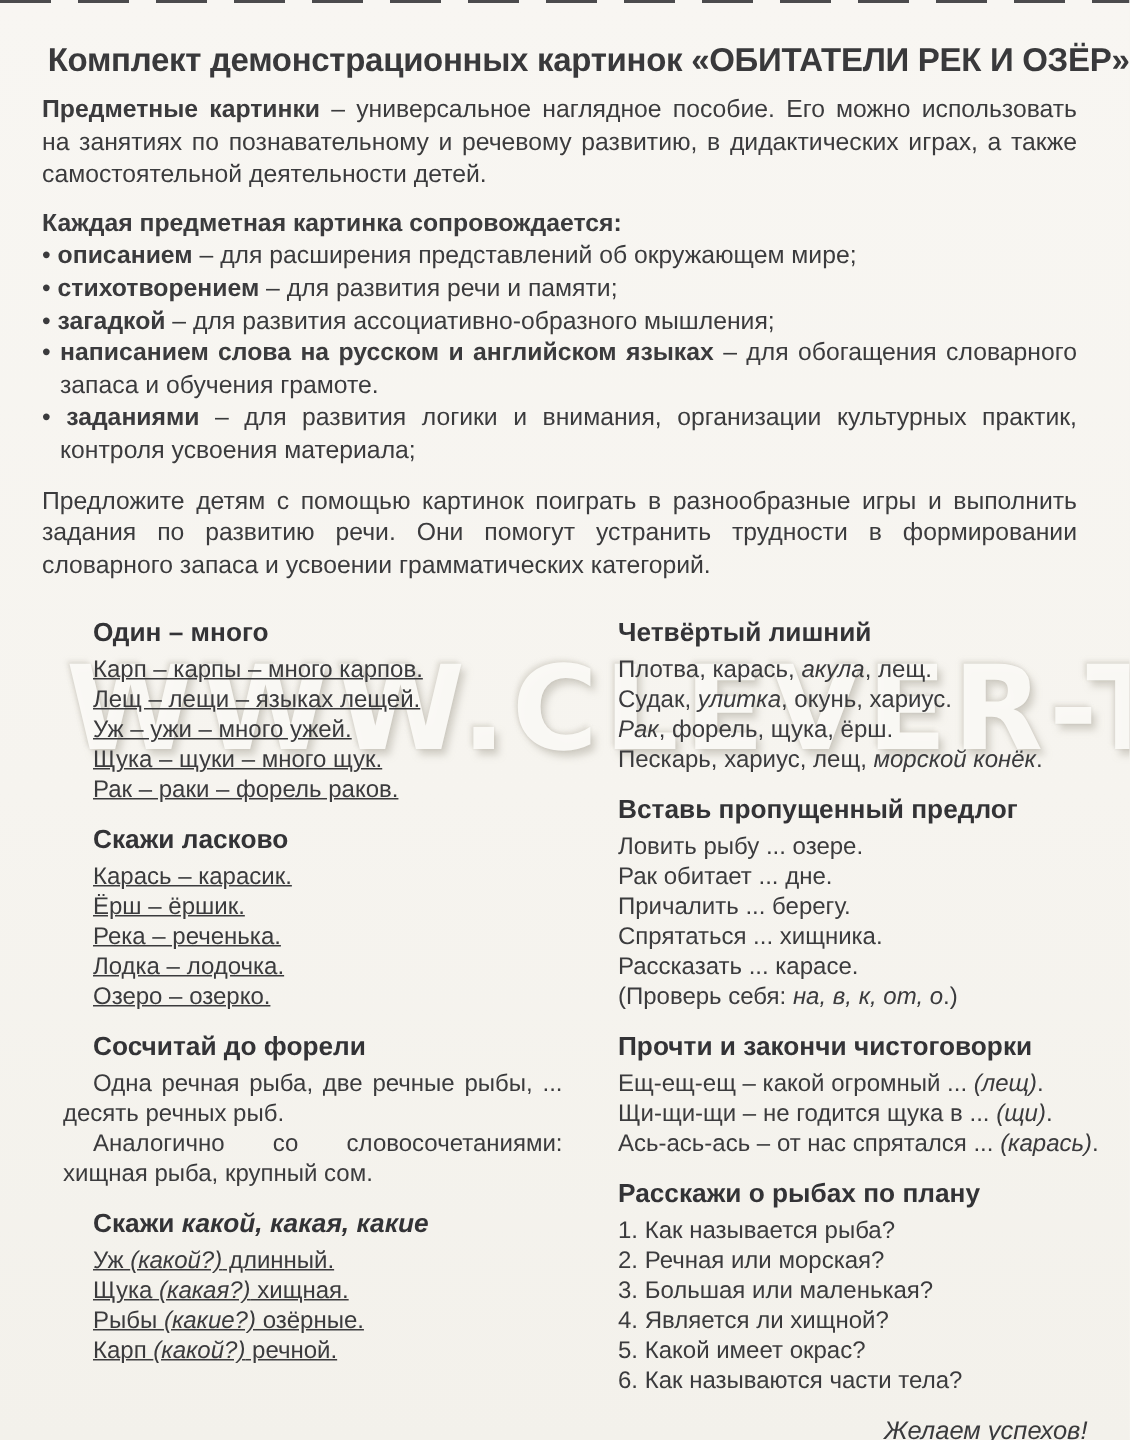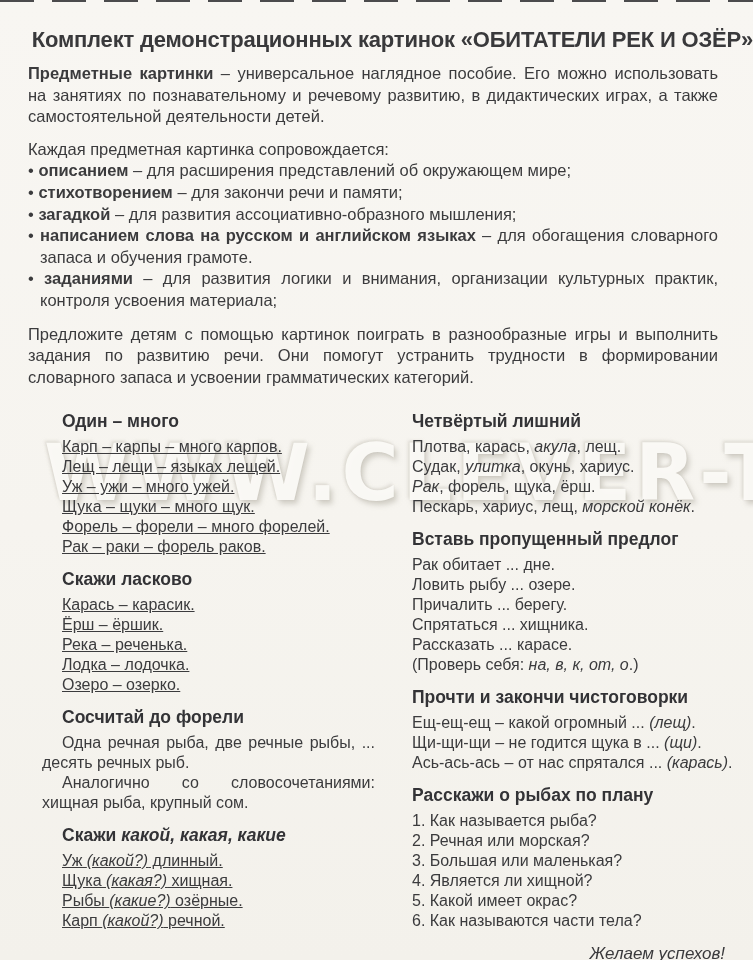--- a/index.html
+++ b/index.html
@@ -35,21 +35,21 @@
   .content { position: relative; z-index: 1; padding-top: 27px; }
   .title {
     text-align: right; font-weight: 700; font-size: 22px;
     color: #39393b; letter-spacing: -0.2px;
   }
   .intro {
     padding: 10px 35px 0 28px;
     font-size: 16.5px; line-height: 21.6px;
   }
   .j { text-align: justify; }
-  .lead { margin-top: 11px; }
+  .lead { margin-top: 11px; font-weight: bold; }
   .gap { margin-top: 12px; }
   .hang { padding-left: 12px; text-indent: -12px; }
   .b, .bi { font-weight: 700; }
   .i, .bi { font-style: italic; }
   .cols { display: flex; margin-top: 11px; font-size: 16px; line-height: 20px; }
   .col-left { width: 375px; padding-left: 42px; }
   .col-right { flex: 1; padding-left: 37px; padding-right: 16px; }
   .sec-heading {
     font-size: 17.5px; font-weight: 700; color: #333336;
     margin: 12px 0 6px;
@@ -68,35 +68,34 @@
 
 <div class="page">
   <div class="top-edge"></div>
   <div class="watermark">WWW.CLEVER-TOY.RU</div>
   <div class="content">
     <div class="title">Комплект демонстрационных картинок «ОБИТАТЕЛИ РЕК И ОЗЁР»</div>
     <div class="intro">
         <div class="line para j"><span class="b">Предметные картинки</span><span> – универсальное наглядное пособие. Его можно использовать на занятиях по познавательному и речевому развитию, в дидактических играх, а также самостоятельной деятельности детей.</span></div>
         <div class="line para lead"><span>Каждая предметная картинка сопровождается:</span></div>
         <div class="line hang j"><span>• </span><span class="b">описанием</span><span> – для расширения представлений об окружающем мире;</span></div>
-        <div class="line hang j"><span>• </span><span class="b">стихотворением</span><span> – для закончи речи и памяти;</span></div>
+        <div class="line hang j"><span>• </span><span class="b">стихотворением</span><span> – для развития речи и памяти;</span></div>
         <div class="line hang j"><span>• </span><span class="b">загадкой</span><span> – для развития ассоциативно-образного мышления;</span></div>
         <div class="line hang j"><span>• </span><span class="b">написанием слова на русском и английском языках</span><span> – для обогащения словарного запаса и обучения грамоте.</span></div>
         <div class="line hang j"><span>• </span><span class="b">заданиями</span><span> – для развития логики и внимания, организации культурных практик, контроля усвоения материала;</span></div>
         <div class="line para j gap"><span>Предложите детям с помощью картинок поиграть в разнообразные игры и выполнить задания по развитию речи. Они помогут устранить трудности в формировании словарного запаса и усвоении грамматических категорий.</span></div>
       </div>
     <div class="cols">
       <div class="col-left">
           <div class="section">
             <div class="sec-heading"><span>Один – много</span></div>
             <div class="line nw ind"><span>Карп – карпы – много карпов.</span></div>
             <div class="line nw ind"><span>Лещ – лещи – языках лещей.</span></div>
             <div class="line nw ind"><span>Уж – ужи – много ужей.</span></div>
             <div class="line nw ind"><span>Щука – щуки – много щук.</span></div>
-            <div class="line nw ind"><span>Форель – форели – много форелей.</span></div>
             <div class="line nw ind"><span>Рак – раки – форель раков.</span></div>
           </div>
           <div class="section">
             <div class="sec-heading"><span>Скажи ласково</span></div>
             <div class="line nw ind"><span>Карась – карасик.</span></div>
             <div class="line nw ind"><span>Ёрш – ёршик.</span></div>
             <div class="line nw ind"><span>Река – реченька.</span></div>
             <div class="line nw ind"><span>Лодка – лодочка.</span></div>
             <div class="line nw ind"><span>Озеро – озерко.</span></div>
           </div>
@@ -117,22 +116,22 @@
         <div>
             <div class="section">
               <div class="sec-heading"><span>Четвёртый лишний</span></div>
               <div class="line nw"><span>Плотва, карась, </span><span class="i">акула</span><span>, лещ.</span></div>
               <div class="line nw"><span>Судак, </span><span class="i">улитка</span><span>, окунь, хариус.</span></div>
               <div class="line nw"><span class="i">Рак</span><span>, форель, щука, ёрш.</span></div>
               <div class="line nw"><span>Пескарь, хариус, лещ, </span><span class="i">морской конёк</span><span>.</span></div>
             </div>
             <div class="section">
               <div class="sec-heading"><span>Вставь пропущенный предлог</span></div>
+              <div class="line nw"><span>Ловить рыбу ... озере.</span></div>
               <div class="line nw"><span>Рак обитает ... дне.</span></div>
-              <div class="line nw"><span>Ловить рыбу ... озере.</span></div>
               <div class="line nw"><span>Причалить ... берегу.</span></div>
               <div class="line nw"><span>Спрятаться ... хищника.</span></div>
               <div class="line nw"><span>Рассказать ... карасе.</span></div>
               <div class="line nw"><span>(Проверь себя: </span><span class="i">на, в, к, от, о</span><span>.)</span></div>
             </div>
             <div class="section">
               <div class="sec-heading"><span>Прочти и закончи чистоговорки</span></div>
               <div class="line nw"><span>Ещ-ещ-ещ – какой огромный ... </span><span class="i">(лещ)</span><span>.</span></div>
               <div class="line nw"><span>Щи-щи-щи – не годится щука в ... </span><span class="i">(щи)</span><span>.</span></div>
               <div class="line nw"><span>Ась-ась-ась – от нас спрятался ... </span><span class="i">(карась)</span><span>.</span></div>

